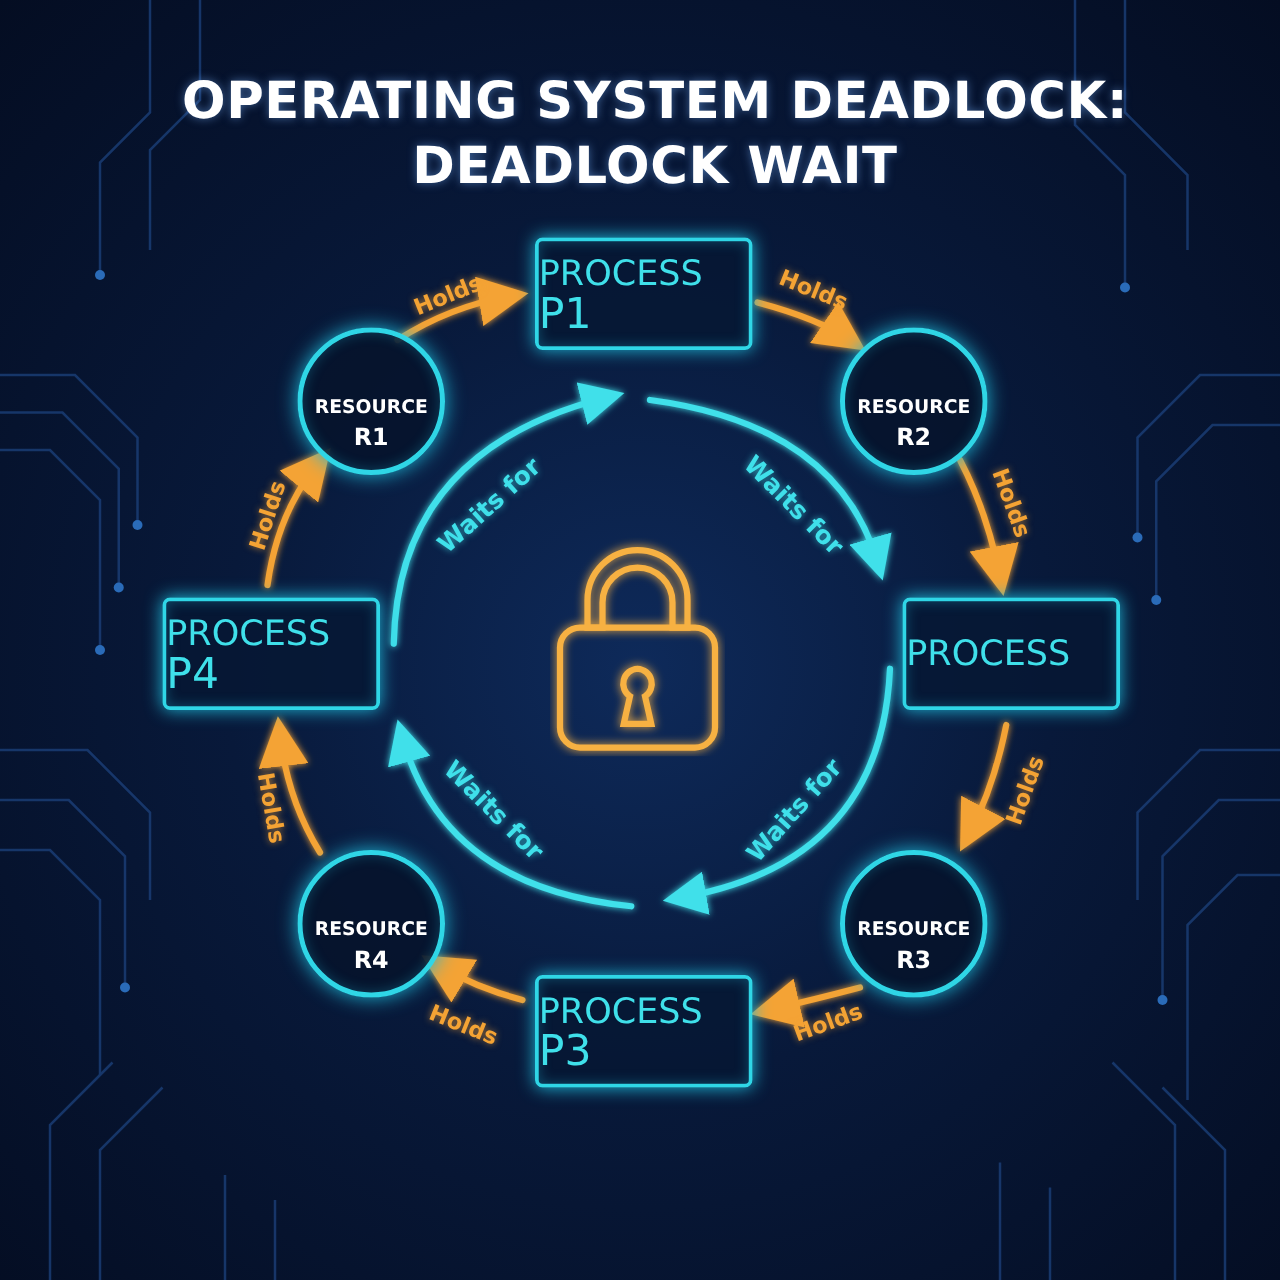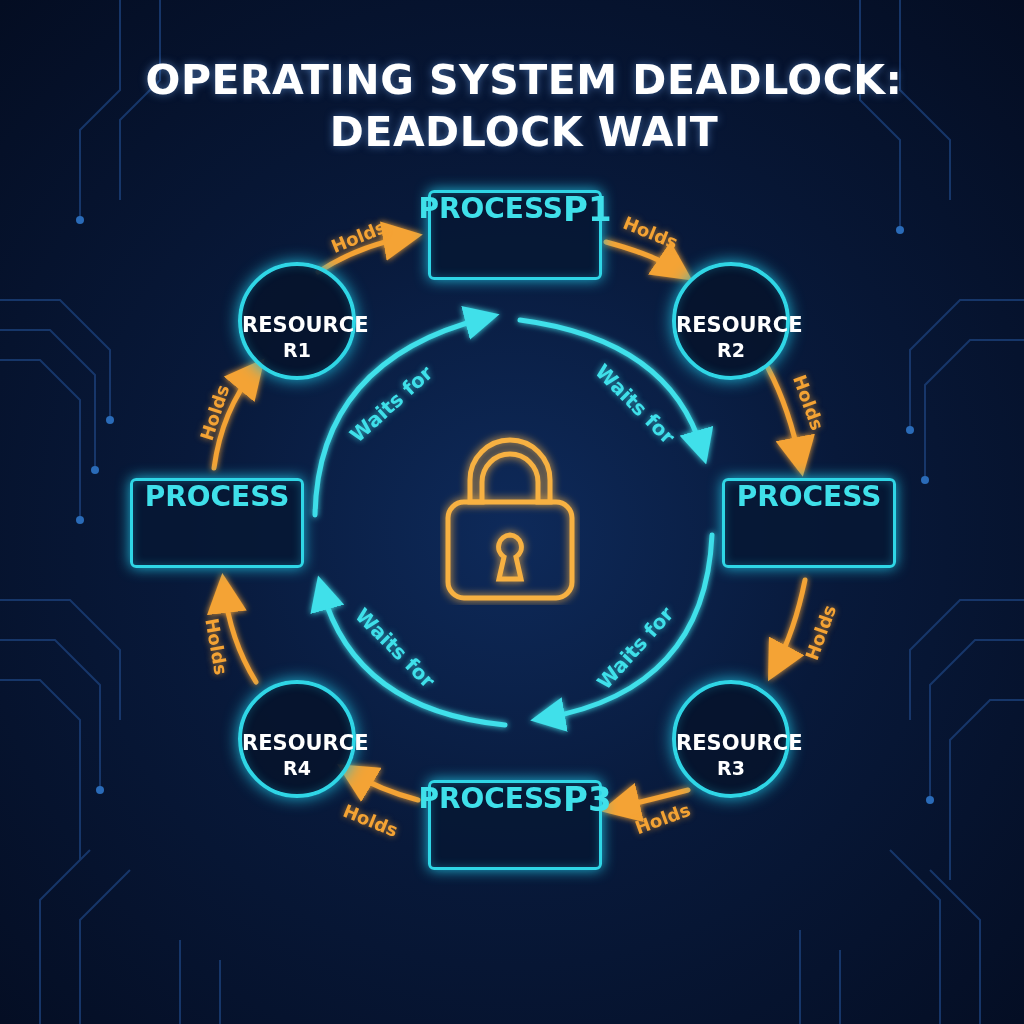--- a/index.html
+++ b/index.html
@@ -1,25 +1,25 @@
 <!DOCTYPE html>
 <html><head>
 <meta charset="utf-8">
 <style>
   html,body{margin:0;padding:0;}
   body{width:1024px;height:1024px;overflow:hidden;background:#06142e;font-family:"DejaVu Sans",sans-serif;}
   .stage{position:relative;width:1024px;height:1024px;background:radial-gradient(circle at 50% 52%, #0e2a5a 0%, #08193a 45%, #040d22 100%);overflow:hidden;}
   svg.bg{position:absolute;left:0;top:0;}
   .title{position:absolute;left:12px;width:1024px;text-align:center;color:#fff;font-weight:bold;font-size:41px;letter-spacing:0.5px;line-height:52px;text-shadow:0 0 8px rgba(120,180,255,0.5);}
   .t1{top:54px;} .t2{top:106px;}
-  .proc{position:absolute;width:168px;height:84px;border:3px solid #2fd6e6;border-radius:6px;background:rgba(6,24,52,0.85);box-shadow:0 0 14px #1fb8d8, inset 0 0 10px rgba(31,184,216,0.35);color:#3fe0ea;text-align:center;font-weight:bold;display:flex;flex-direction:row;justify-content:center;}
+  .proc{position:absolute;width:168px;height:84px;border:3px solid #2fd6e6;border-radius:6px;background:rgba(6,24,52,0.85);box-shadow:0 0 14px #1fb8d8, inset 0 0 10px rgba(31,184,216,0.35);color:#3fe0ea;font-weight:normal;display:flex;flex-direction:column;justify-content:center;}
   .proc .l1{font-size:28px;line-height:32px;}
   .proc .l2{font-size:34px;line-height:32px;}
   .res{position:absolute;width:110px;height:110px;border:4px solid #2fd6e6;border-radius:50%;background:rgba(6,20,44,0.92);box-shadow:0 0 16px #1fb8d8, inset 0 0 10px rgba(31,184,216,0.3);color:#fff;text-align:center;display:flex;flex-direction:column;justify-content:center;font-weight:bold;}
-  .res .l1{font-size:21px;line-height:20px;margin-top:38px;}
+  .res .l1{font-size:15px;line-height:20px;margin-top:38px;}
   .res .l2{font-size:19px;line-height:30px;}
   .lbl{position:absolute;font-weight:bold;white-space:nowrap;transform-origin:center center;}
   .hold{color:#f4a334;font-size:18px;text-shadow:0 0 6px rgba(244,163,52,0.7);}
   .wait{color:#3fe0ea;font-size:20px;text-shadow:0 0 6px rgba(63,224,234,0.7);}
 </style>
 </head>
 <body>
 
 <div class="stage">
 
@@ -122,20 +122,21 @@
   </div>
   <div class="proc" style="left:722px;top:478px;">
     <span class="l1">PROCESS</span>
   </div>
   <div class="proc" style="left:428px;top:780px;">
     <span class="l1">PROCESS</span>
     <span class="l2">P3</span>
   </div>
   <div class="proc" style="left:130px;top:478px;">
     <span class="l1">PROCESS</span>
+    <span class="l2">P4</span>
   </div>
 
   <div class="res" style="left:238px;top:262px;">
     <span class="l1">RESOURCE</span>
     <span class="l2">R1</span>
   </div>
   <div class="res" style="left:672px;top:262px;">
     <span class="l1">RESOURCE</span>
     <span class="l2">R2</span>
   </div>

